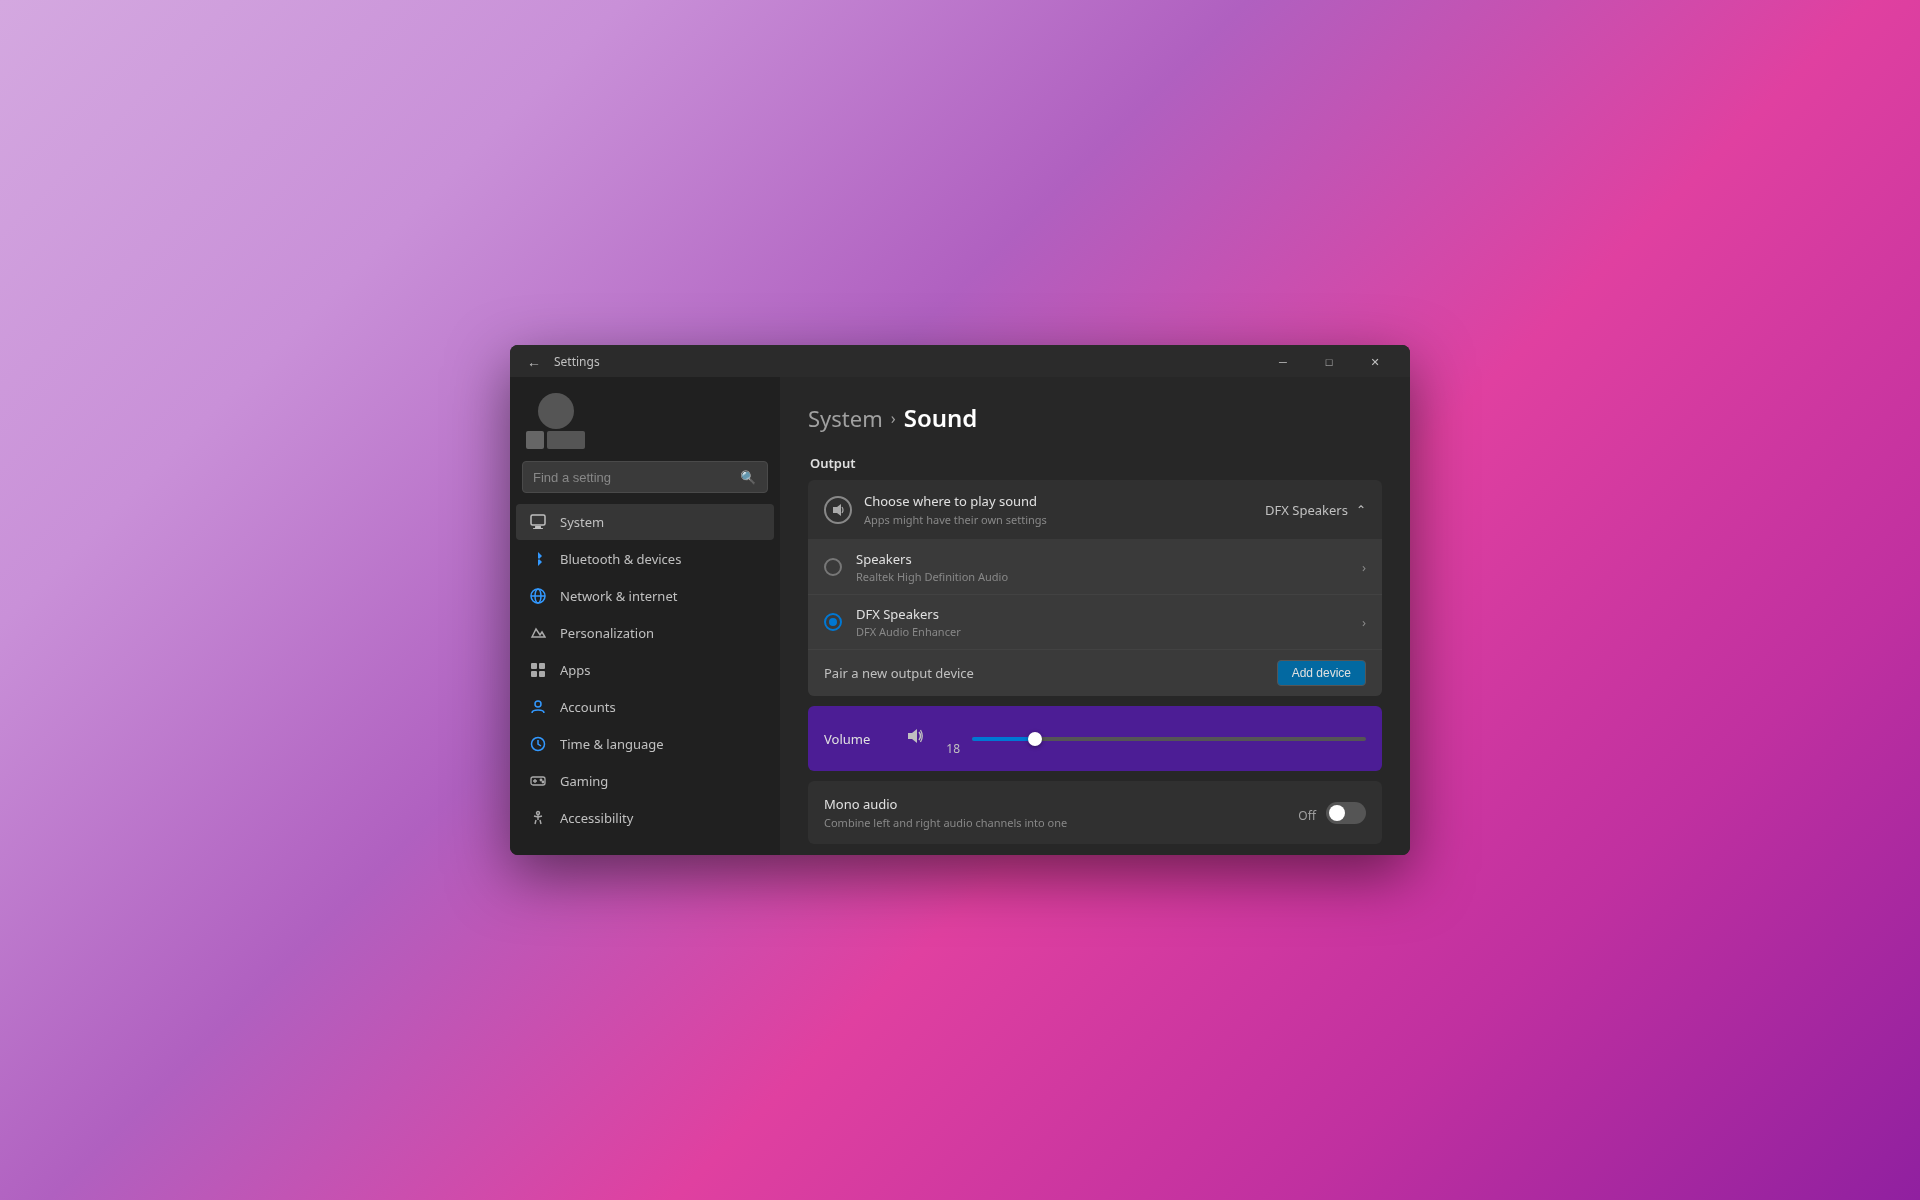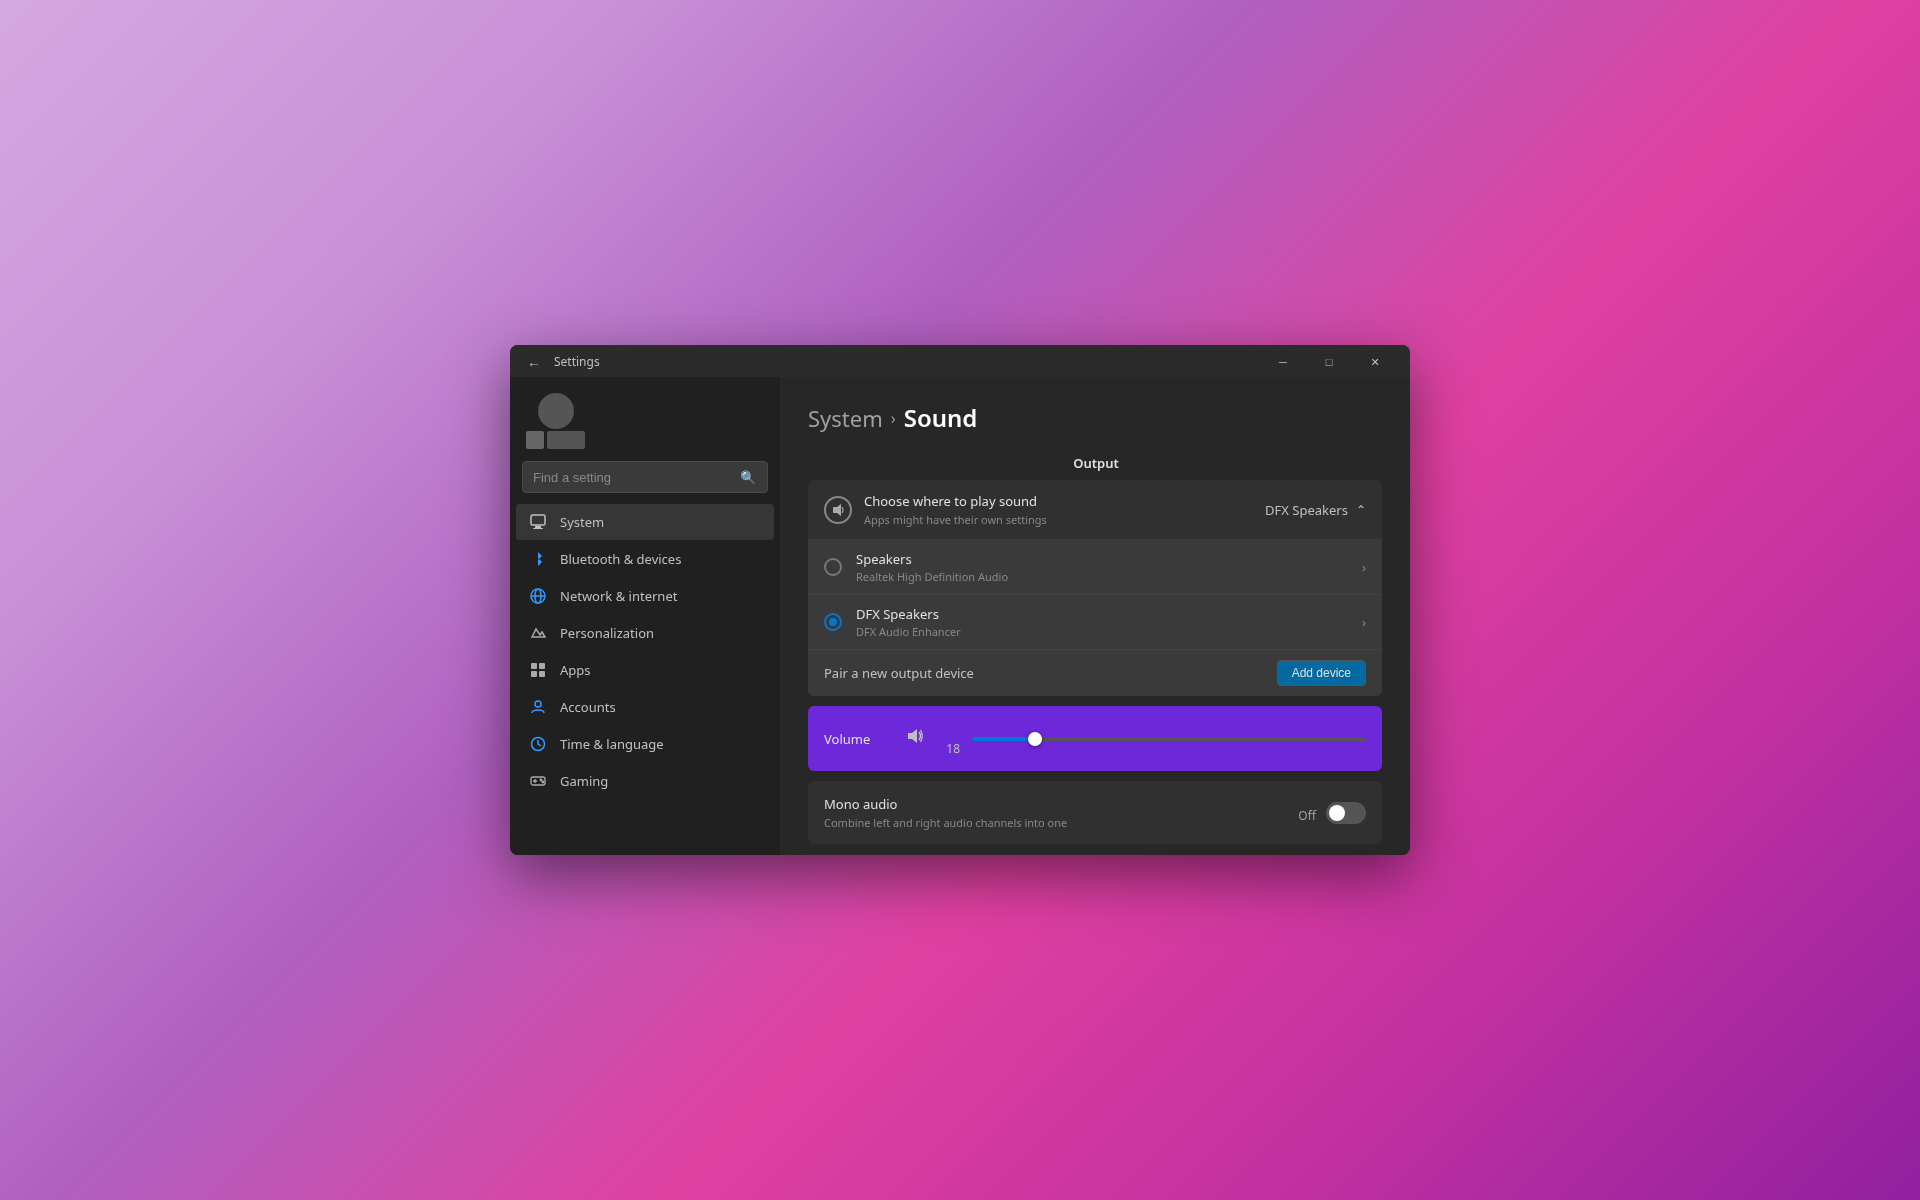--- a/index.html
+++ b/index.html
@@ -229,21 +229,20 @@
       font-size: 24px;
       font-weight: 600;
     }
 
     .section-label {
       color: #e0e0e0;
       font-size: 13px;
       font-weight: 600;
       margin-bottom: 8px;
       padding-left: 2px;
-      text-align: center;
     }
 
     .card {
       background: #303030;
       border-radius: 6px;
       margin-bottom: 10px;
       overflow: hidden;
     }
 
     
@@ -367,21 +366,21 @@
       border: 1px solid #555;
       border-radius: 4px;
       color: #e0e0e0;
       font-size: 12px;
       padding: 5px 14px;
       cursor: pointer;
     }
 
     
     .volume-card {
-      background: #6d28d9;
+      background: #4c1d95;
       border-radius: 6px;
       padding: 14px 16px;
       margin-bottom: 10px;
       display: flex;
       align-items: center;
       gap: 12px;
     }
 
     .volume-label {
       color: #e0e0e0;
@@ -603,20 +602,32 @@
                 <rect x="1" y="4" width="14" height="8" rx="2"></rect>
                 <line x1="5" y1="6" x2="5" y2="10"></line>
                 <line x1="3" y1="8" x2="7" y2="8"></line>
                 <circle cx="11" cy="7" r="0.8" fill="#aaa"></circle>
                 <circle cx="13" cy="9" r="0.8" fill="#aaa"></circle>
               </svg>
           </span>
           <span class="nav-label">Gaming</span>
         </div>
 
+        <div class="nav-item">
+          <span class="nav-icon" style="color:#c0c0c0;">
+            <svg width="16" height="16" viewBox="0 0 16 16" fill="none" stroke="#aaa" stroke-width="1.4">
+                <circle cx="8" cy="3" r="1.5"></circle>
+                <line x1="8" y1="5" x2="8" y2="10"></line>
+                <path d="M4 6 L8 7 L12 6"></path>
+                <path d="M6 10 L5 14"></path>
+                <path d="M10 10 L11 14"></path>
+              </svg>
+          </span>
+          <span class="nav-label">Accessibility</span>
+        </div>
       </div>
     </div>
 
     <div class="main-content">
 
       <div class="breadcrumb">
         <span class="breadcrumb-system">System</span>
         <span class="breadcrumb-arrow">›</span>
         <span class="breadcrumb-sound">Sound</span>
       </div>

